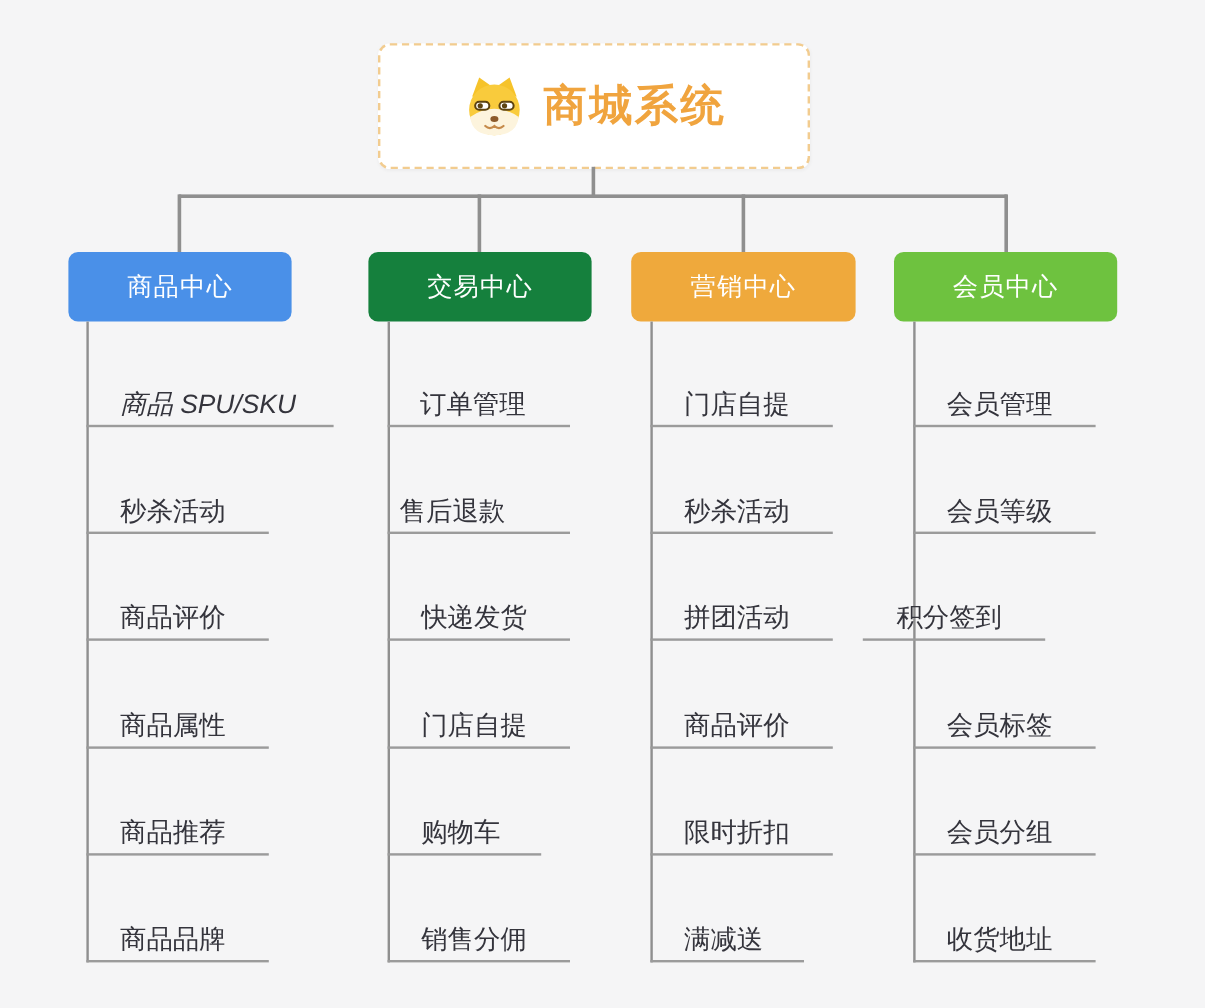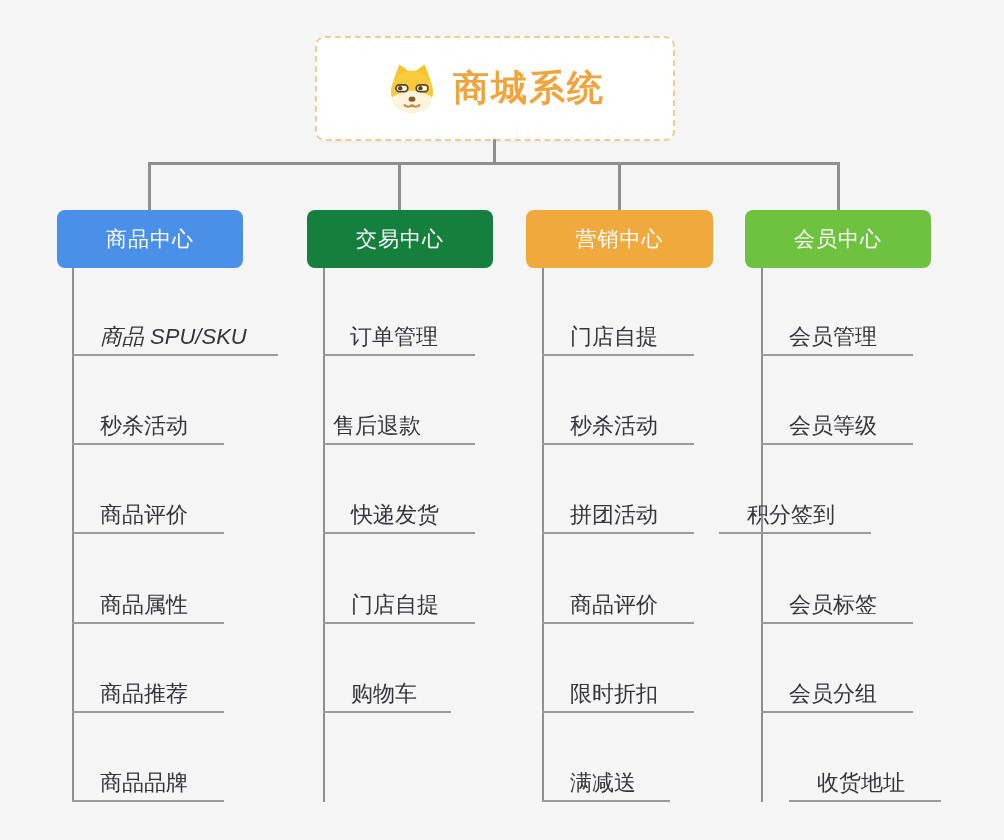--- a/index.html
+++ b/index.html
@@ -146,20 +146,23 @@
   </div>
   <div class="leaf" style="left:323px; top:494px; width:152px;">
     <span class="leaf-label">快递发货</span>
   </div>
   <div class="leaf" style="left:323px; top:584px; width:152px;">
     <span class="leaf-label">门店自提</span>
   </div>
   <div class="leaf" style="left:323px; top:673px; width:128px;">
     <span class="leaf-label">购物车</span>
   </div>
+  <div class="leaf" style="left:323px; top:762px; width:152px;">
+    <span class="leaf-label">销售分佣</span>
+  </div>
 
   <div class="leaf" style="left:542px; top:316px; width:152px;">
     <span class="leaf-label">门店自提</span>
   </div>
   <div class="leaf" style="left:542px; top:405px; width:152px;">
     <span class="leaf-label">秒杀活动</span>
   </div>
   <div class="leaf" style="left:542px; top:494px; width:152px;">
     <span class="leaf-label">拼团活动</span>
   </div>
@@ -181,17 +184,17 @@
   </div>
   <div class="leaf" style="left:719px; top:494px; width:152px;">
     <span class="leaf-label">积分签到</span>
   </div>
   <div class="leaf" style="left:761px; top:584px; width:152px;">
     <span class="leaf-label">会员标签</span>
   </div>
   <div class="leaf" style="left:761px; top:673px; width:152px;">
     <span class="leaf-label">会员分组</span>
   </div>
-  <div class="leaf" style="left:761px; top:762px; width:152px;margin-left:28px;">
+  <div class="leaf" style="left:761px; top:762px; width:152px;">
     <span class="leaf-label">收货地址</span>
   </div>
 
 </div>
 
 </body></html>

